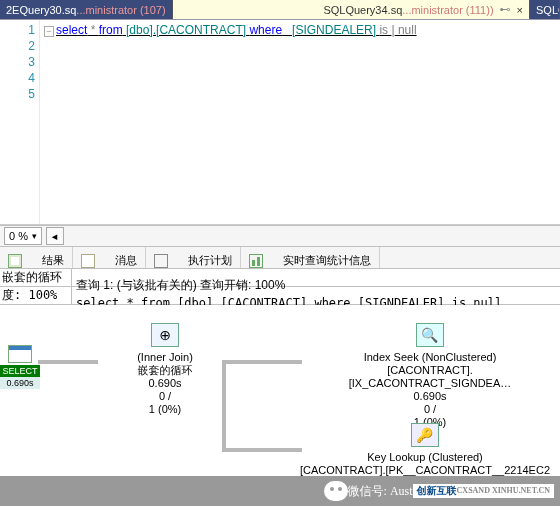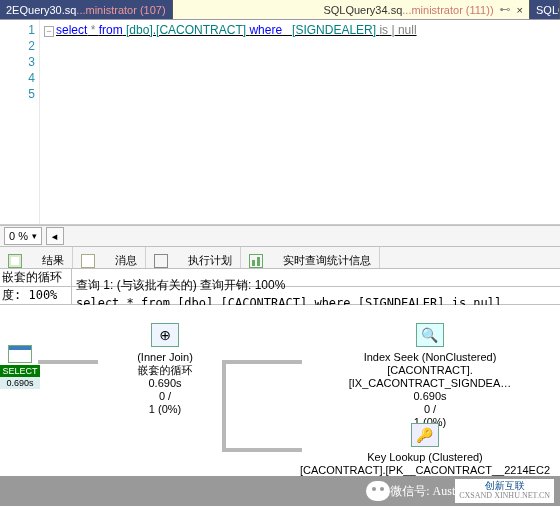--- a/index.html
+++ b/index.html
@@ -62,21 +62,21 @@
   .conn { position: absolute; background: #b8b8b8; }
   .conn.h { height: 4px; }
   .conn.v { width: 4px; }
   
   
   .footer { position: absolute; bottom: 0; left: 0; right: 0; height: 30px; display: flex; align-items: center; justify-content: flex-end; gap: 0; padding-right: 6px; background: #999; color: #fff; font-size: 12px; font-family: "Microsoft YaHei"; }
   .wechat-ico { width: 24px; height: 20px; background: #fff; border-radius: 10px; position: relative; }
   .wechat-ico::before, .wechat-ico::after { content: ""; position: absolute; width: 4px; height: 4px; background: #999; border-radius: 50%; top: 6px; }
   .wechat-ico::before { left: 6px; }
   .wechat-ico::after { left: 14px; }
-  .logo-box { background: #fff; color: #0a4a8a; font-weight: normal; font-size: 10px; padding: 2px 4px; display: flex; flex-direction: column; align-items: center; line-height: 10px; }
+  .logo-box { background: #fff; color: #0a4a8a; font-weight: bold; font-size: 10px; padding: 2px 4px; display: flex; flex-direction: row; align-items: center; line-height: 10px; }
   .logo-box .cn { font-size: 8px; color: #888; }
 </style>
 </head>
 <body>
 
 <div class="tab-bar">
   <div class="tab">
     <span>2EQuery30.sq</span>
     <span class="ellip">...ministrator (107)</span>
   </div>

